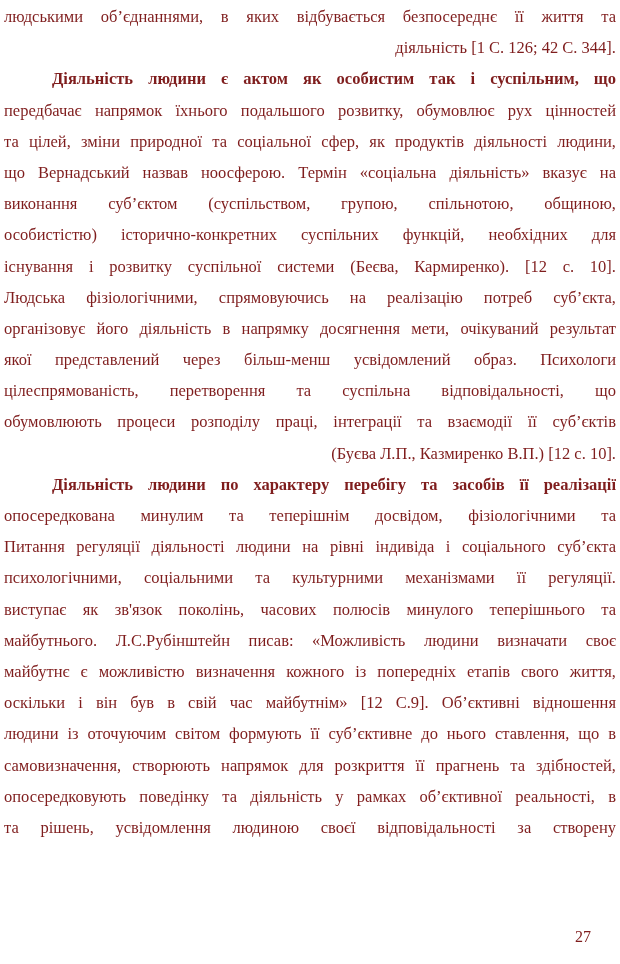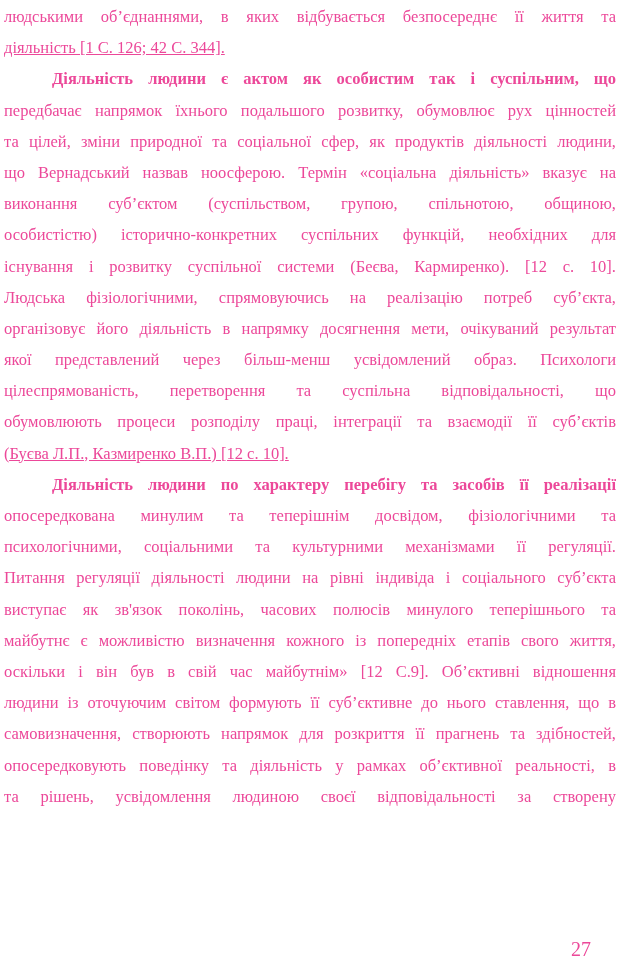--- a/index.html
+++ b/index.html
@@ -7,53 +7,52 @@
     padding: 0;
     background: #ffffff;
   }
   .page {
     position: relative;
     width: 620px;
     height: 964px;
     box-sizing: border-box;
     background: #ffffff;
     font-family: "Liberation Serif", serif;
-    color: #ec4899;
+    color: #7f1d1d;
     overflow: hidden;
   }
   .textblock {
     position: absolute;
     top: 1px;
     left: 4px;
     right: 4px;
   }
   .line {
     font-size: 16.5px;
     line-height: 31.2px;
     white-space: normal;
     overflow: hidden;
     height: 31.2px;
   }
   .j {
     text-align: justify;
     text-align-last: justify;
   }
   .last {
-    text-align: left;
-    text-decoration: underline;
+    text-align: right;
   }
   .indent {
     text-indent: 48px;
     font-weight: bold;
   }
   .page-number {
     position: absolute;
     right: 29px;
-    bottom: 6px;
-    font-size: 20px;
+    bottom: 18px;
+    font-size: 16px;
     line-height: 18px;
   }
 </style>
 </head>
 <body>
 
 <div class="page">
   <div class="textblock">
     <div class="line j">людськими об’єднаннями, в яких відбувається безпосереднє її життя та</div>
     <div class="line last">діяльність [1 С. 126; 42 С. 344].</div>
@@ -65,23 +64,24 @@
     <div class="line j">особистістю) історично-конкретних суспільних функцій, необхідних для</div>
     <div class="line j">існування і розвитку суспільної системи (Беєва, Кармиренко). [12 с. 10].</div>
     <div class="line j">Людська фізіологічними, спрямовуючись на реалізацію потреб суб’єкта,</div>
     <div class="line j">організовує його діяльність в напрямку досягнення мети, очікуваний результат</div>
     <div class="line j">якої представлений через більш-менш усвідомлений образ. Психологи</div>
     <div class="line j">цілеспрямованість, перетворення та суспільна відповідальності, що</div>
     <div class="line j">обумовлюють процеси розподілу праці, інтеграції та взаємодії її суб’єктів</div>
     <div class="line last">(Буєва Л.П., Казмиренко В.П.) [12 с. 10].</div>
     <div class="line j indent">Діяльність людини по характеру перебігу та засобів її реалізації</div>
     <div class="line j">опосередкована минулим та теперішнім досвідом, фізіологічними та</div>
+    <div class="line j">Питання регуляції діяльності людини на рівні індивіда і соціального суб’єкта</div>
     <div class="line j">психологічними, соціальними та культурними механізмами її регуляції.</div>
-    <div class="line j">Питання регуляції діяльності людини на рівні індивіда і соціального суб’єкта</div>
     <div class="line j">виступає як зв'язок поколінь, часових полюсів минулого теперішнього та</div>
+    <div class="line j">майбутнього. Л.С.Рубінштейн писав: «Можливість людини визначати своє</div>
     <div class="line j">майбутнє є можливістю визначення кожного із попередніх етапів свого життя,</div>
     <div class="line j">оскільки і він був в свій час майбутнім» [12 С.9]. Об’єктивні відношення</div>
     <div class="line j">людини із оточуючим світом формують її суб’єктивне до нього ставлення, що в</div>
     <div class="line j">самовизначення, створюють напрямок для розкриття її прагнень та здібностей,</div>
     <div class="line j">опосередковують поведінку та діяльність у рамках об’єктивної реальності, в</div>
     <div class="line j">та рішень, усвідомлення людиною своєї відповідальності за створену</div>
   </div>
   <div class="page-number">27</div>
 </div>
 

